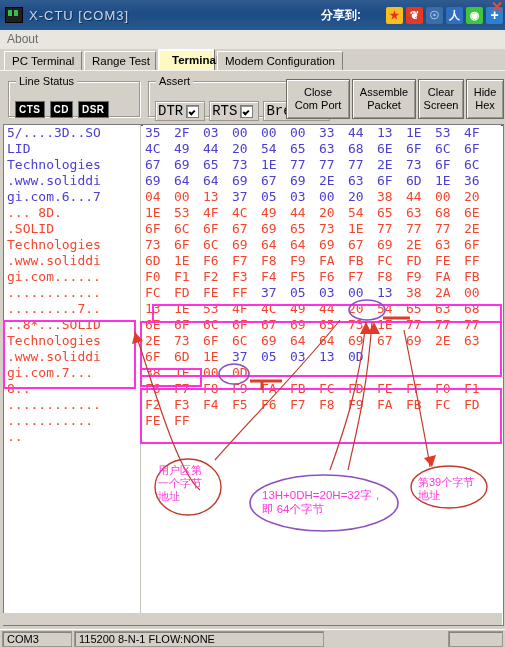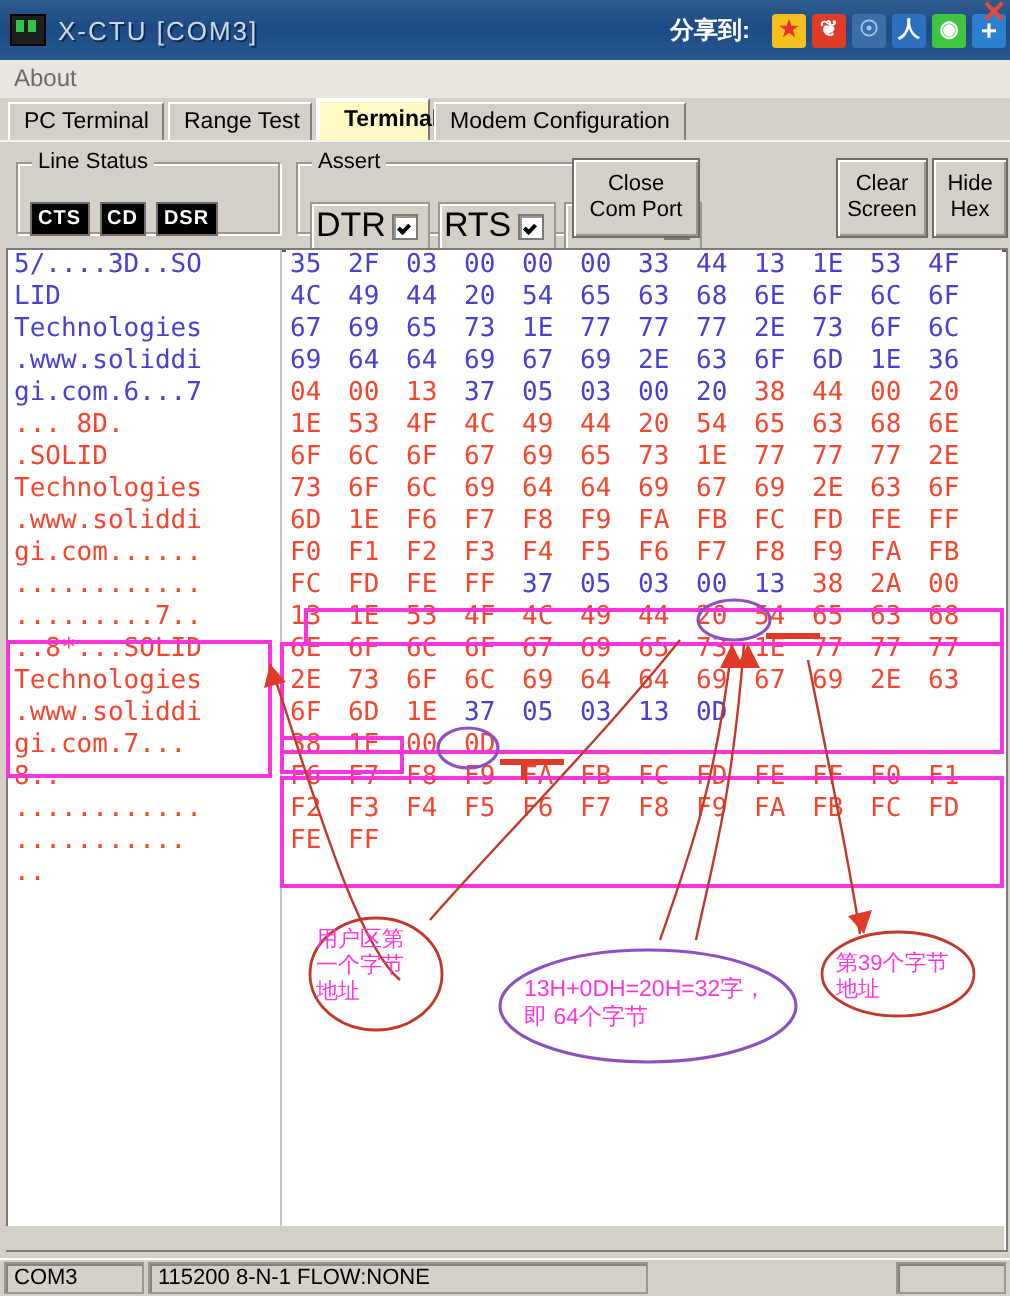--- a/index.html
+++ b/index.html
@@ -22,21 +22,21 @@
     background:#1f1f1f;border:1px solid #000;position:relative;flex:0 0 auto;
   }
   .tb-icon i{position:absolute;top:2px;width:4px;height:6px;background:#31c24a;display:block;}
   .tb-icon i:nth-child(1){left:2px;background:#2fc24c;}
   .tb-icon i:nth-child(2){left:8px;background:#2fc24c;}
   .tb-title{
     color:#cfd9e6;font-size:13px;letter-spacing:1px;
     font-family:"Liberation Sans",sans-serif;font-weight:normal;text-shadow:1px 1px 0 #0c2c52;
   }
   .share{position:absolute;right:2px;top:0;height:30px;display:flex;align-items:center;gap:3px;}
-  .share-label{color:#ffffff;font-size:12px;font-weight:bold;margin-right:8px;}
+  .share-label{color:#ffffff;font-size:12px;font-weight:bold;margin-right:22px;}
   .sicon{width:17px;height:17px;border-radius:2px;display:flex;align-items:center;justify-content:center;
          font-size:11px;color:#fff;font-weight:bold;line-height:1;}
   .si-sina{background:#f5c01e;color:#e8312a;}
   .si-weibo{background:#e03a28;color:#fff;}
   .si-qzone{background:#3c6da8;color:#9fc6ef;}
   .si-renren{background:#2f6fc0;color:#ffffff;}
   .si-wechat{background:#3fc53f;color:#ffffff;}
   .si-plus{background:#2f7fd0;color:#ffffff;font-size:14px;}
   .closebox{position:absolute;right:0;top:0;width:16px;height:16px;color:#e24b3a;font-size:15px;
             font-weight:bold;line-height:14px;text-align:center;}
@@ -59,21 +59,21 @@
   .toolpanel{position:absolute;left:0;top:70px;width:505px;height:53px;background:#d4d0c8;
              border-top:1px solid #f4f2ee;}
   .group{position:absolute;border:1px solid #9a978f;box-shadow:inset 1px 1px 0 #fff, 1px 1px 0 #fff;}
   .group-title{position:absolute;top:-7px;left:7px;background:#d4d0c8;padding:0 3px;font-size:11px;color:#000;}
   .ledrow{position:absolute;left:6px;top:19px;display:flex;gap:5px;}
   .led{background:#000;color:#fff;font-size:10px;font-weight:bold;padding:2px 3px 2px 3px;
        letter-spacing:0.5px;border:1px solid #6e6e6e;font-family:"Liberation Sans",sans-serif;}
   .assertrow{position:absolute;left:6px;top:19px;display:flex;gap:4px;align-items:center;}
   .chk{display:flex;align-items:center;border:1px solid #9a978f;background:#d4d0c8;
        box-shadow:inset 1px 1px 0 #fff;padding:1px 2px;}
-  .chk span{font-size:17px;color:#000;margin-right:3px;}
+  .chk span{font-size:14px;color:#000;margin-right:3px;font-family:Liberation Mono, monospace;}
   .cbox{width:11px;height:11px;background:#fff;border:1px solid #7b7b7b;position:relative;
         box-shadow:inset 1px 1px 0 #9a978f;}
   .cbox.on:after{content:"";position:absolute;left:2px;top:4px;width:4px;height:2px;
         border-left:2px solid #000;border-bottom:2px solid #000;transform:rotate(-45deg);}
   .btn{position:absolute;top:8px;height:38px;background:#d4d0c8;border:1px solid #6e6b64;
        box-shadow:inset 1px 1px 0 #fff, inset -1px -1px 0 #9a978f;
        font-size:11px;color:#000;display:flex;align-items:center;justify-content:center;
        text-align:center;line-height:13px;cursor:default;}
 
   
@@ -161,20 +161,24 @@
           <span>Break</span>
           <span class="cbox"></span>
         </div>
       </div>
     </div>
 
     <div class="btn" style="left:286px;width:62px;">
       <div><span>Close</span><br>
            <span>Com Port</span></div>
     </div>
+    <div class="btn" style="left:352px;width:62px;">
+      <div><span>Assemble</span><br>
+           <span>Packet</span></div>
+    </div>
     <div class="btn" style="left:418px;width:44px;">
       <div><span>Clear</span><br>
            <span>Screen</span></div>
     </div>
     <div class="btn" style="left:466px;width:36px;justify-content:center;">
       <div><span>Hide</span><br>
            <span>Hex</span></div>
     </div>
   </div>
 

